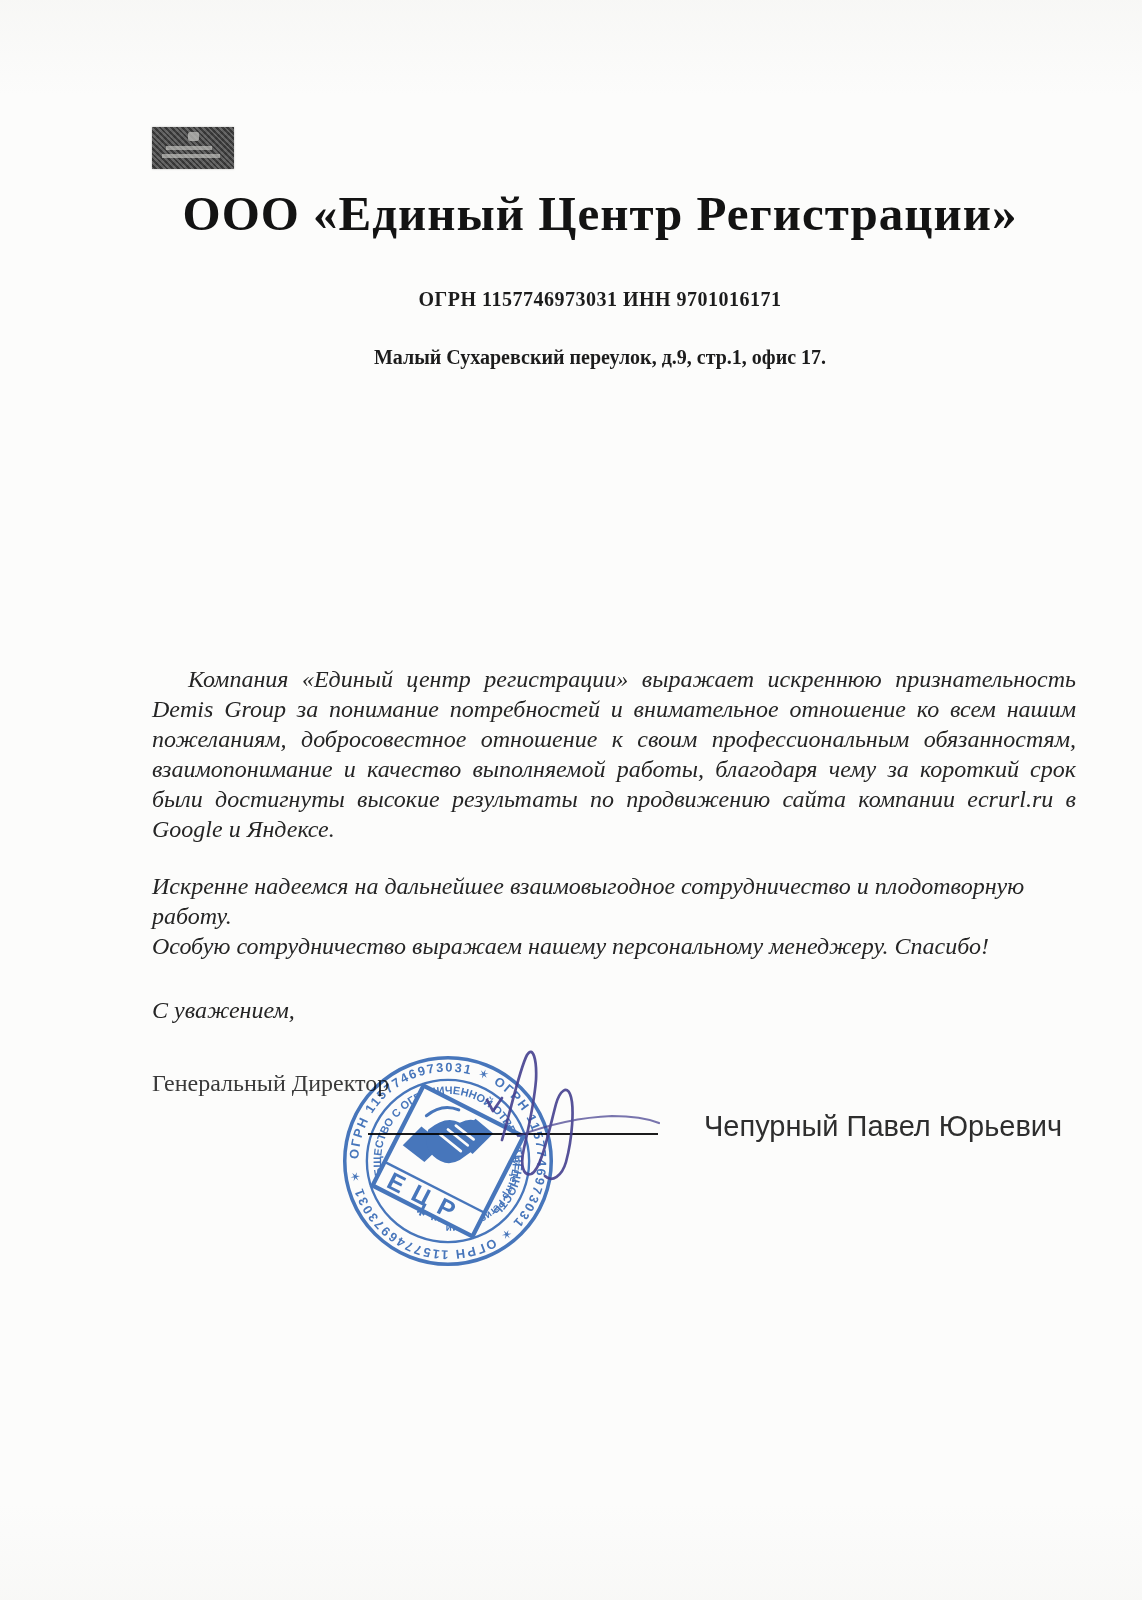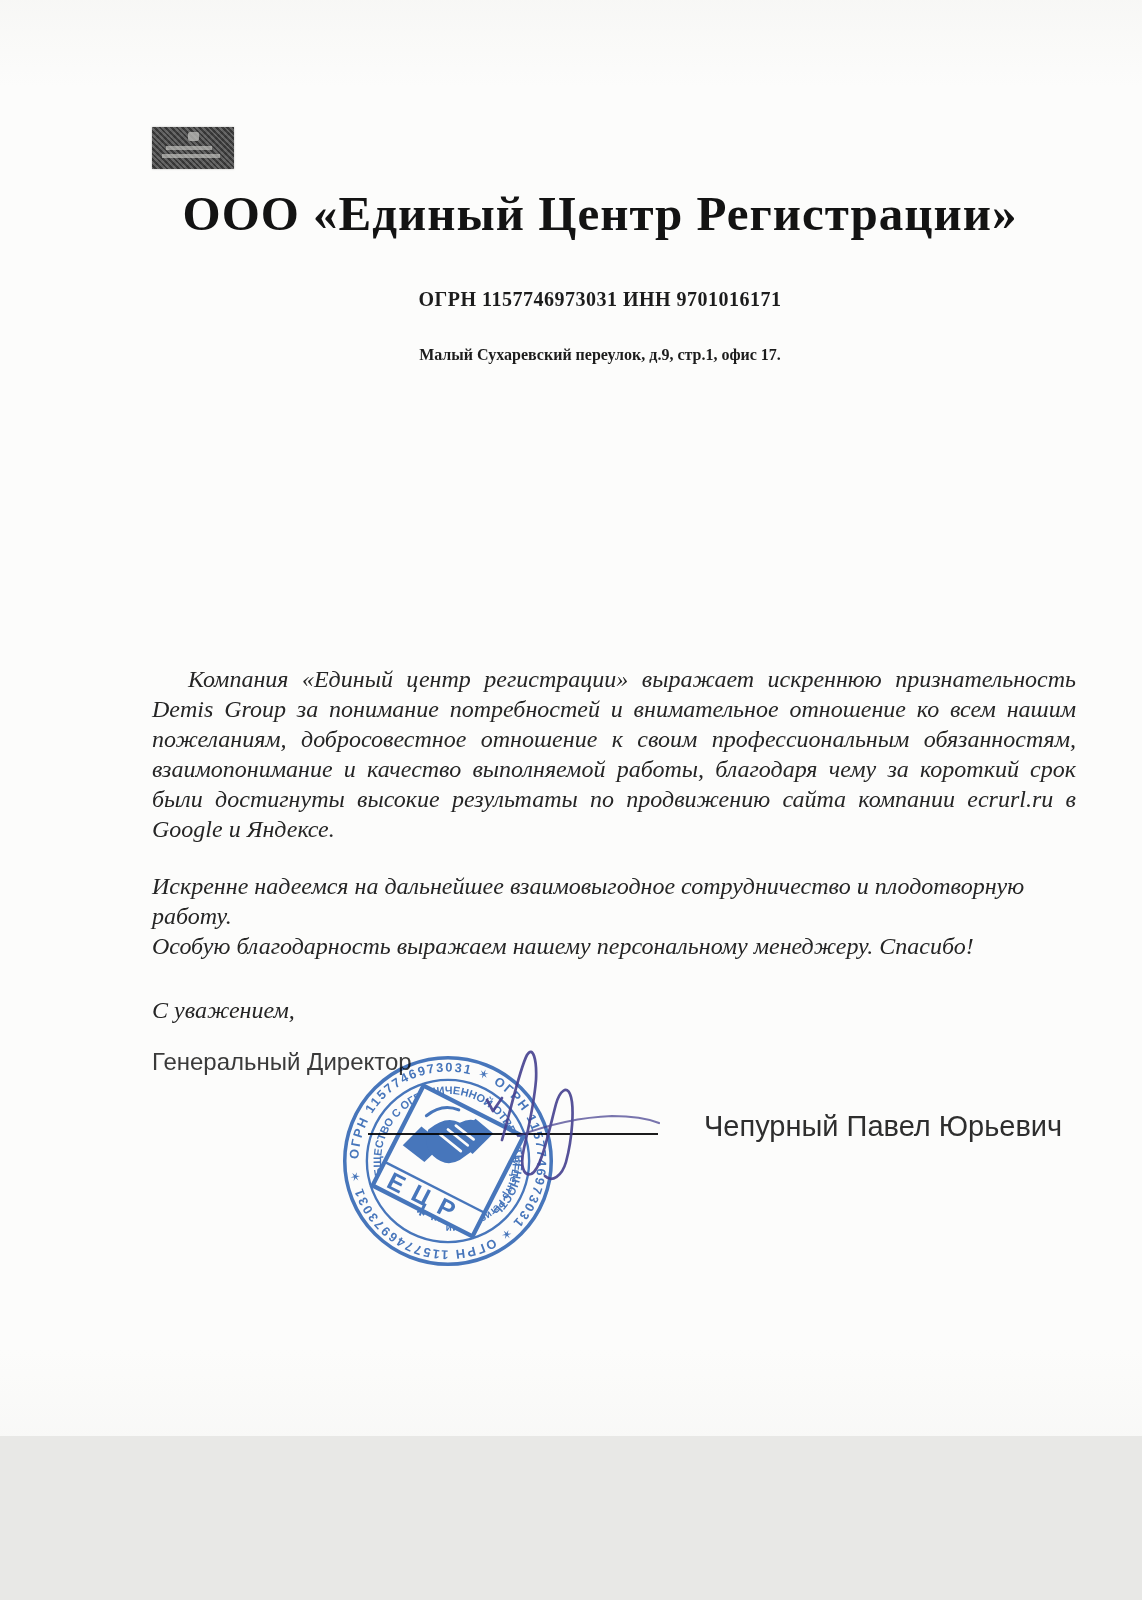--- a/index.html
+++ b/index.html
@@ -1,18 +1,18 @@
 <!DOCTYPE html>
 <html lang="ru"><head>
 <meta charset="utf-8">
 <style>
   html,body{margin:0;padding:0;background:#e8e8e6;}
   .page{
     position:relative;
-    width:1142px;height:1436px;
+    width:1142px;height:1600px;
     margin:0 auto;
     background:#fcfcfb;
     background-image:linear-gradient(180deg, rgba(244,244,242,.6) 0%, rgba(255,255,255,0) 6%, rgba(255,255,255,0) 94%, rgba(245,245,243,.5) 100%);
     overflow:hidden;
     font-family:"Liberation Serif","DejaVu Serif",serif;
     color:#262626;
   }
   
   .logo{
     position:absolute;left:152px;top:127px;width:82px;height:42px;
@@ -37,43 +37,43 @@
     position:absolute;left:0;top:185px;width:100%;
     font-size:49px;font-weight:bold;color:#131313;
     letter-spacing:1px;white-space:nowrap;
   }
   .reg-line{
     position:absolute;left:0;top:288px;width:100%;
     font-size:20px;font-weight:bold;color:#1c1c1c;letter-spacing:.5px;
   }
   .addr-line{
     position:absolute;left:0;top:346px;width:100%;
-    font-size:16px;font-weight:bold;color:#1c1c1c;
+    font-size:20px;font-weight:bold;color:#1c1c1c;
   }
 
   .subject-1,.subject-2{
     position:absolute;left:152px;width:700px;
     font-size:23px;font-style:italic;font-weight:bold;color:#2b2b2b;
   }
   .subject-1{top:476px;}
   .subject-2{top:540px;}
 
   .body-par{
     position:absolute;left:152px;width:924px;
     font-size:24px;font-style:italic;color:#252525;
     line-height:30px;
   }
   .par-main{top:664px;text-align:justify;text-indent:36px;}
   .par-2{top:871px;}
   .par-3{top:931px;}
   .par-4{top:995px;}
 
   .sig-title{
-    position:absolute;left:152px;top:1048px;
-    font-family:Liberation Sans, sans-serif;
+    position:absolute;left:152px;top:1070px;
+    font-family:Liberation Serif, serif;
     font-size:24px;color:#3a3a3a;
   }
   .sig-line{
     position:absolute;left:368px;top:1133px;width:290px;height:0;
     border-top:2px solid #1b1b1b;
   }
   .sig-name{
     position:absolute;left:704px;top:1110px;
     font-family:"Liberation Sans","DejaVu Sans",sans-serif;
     font-size:29px;color:#2e2e2e;
@@ -103,21 +103,21 @@
 
   <div class="letterhead">
     <div class="company-title">ООО «Единый Центр Регистрации»</div>
     <div class="reg-line">ОГРН 1157746973031 ИНН 9701016171</div>
     <div class="addr-line">Малый Сухаревский переулок, д.9, стр.1, офис 17.</div>
   </div>
 
 
   <div class="body-par par-main">Компания «Единый центр регистрации» выражает искреннюю признательность Demis Group за понимание потребностей и внимательное отношение ко всем нашим пожеланиям, добросовестное отношение к своим профессиональным обязанностям, взаимопонимание и качество выполняемой работы, благодаря чему за короткий срок были достигнуты высокие результаты по продвижению сайта компании ecrurl.ru в Google и Яндексе.</div>
   <div class="body-par par-2">Искренне надеемся на дальнейшее взаимовыгодное сотрудничество и плодотворную работу.</div>
-  <div class="body-par par-3">Особую благодарность выражаем нашему персональному менеджеру. Спасибо!</div>
+  <div class="body-par par-3">Особую сотрудничество выражаем нашему персональному менеджеру. Спасибо!</div>
   <div class="body-par par-4">С уважением,</div>
 
   <div class="sig-title">Генеральный Директор</div>
   <div class="sig-line"></div>
   <div class="sig-name">Чепурный Павел Юрьевич</div>
 
   <svg class="stamp" viewBox="0 0 240 240" aria-hidden="true">
     <defs>
       <path id="outerRing" d="M 29,120 A 91,91 0 1 1 211,120 A 91,91 0 1 1 29,120"></path>
       <path id="innerTop" d="M 72,168 A 68,68 0 1 1 168,168"></path>

